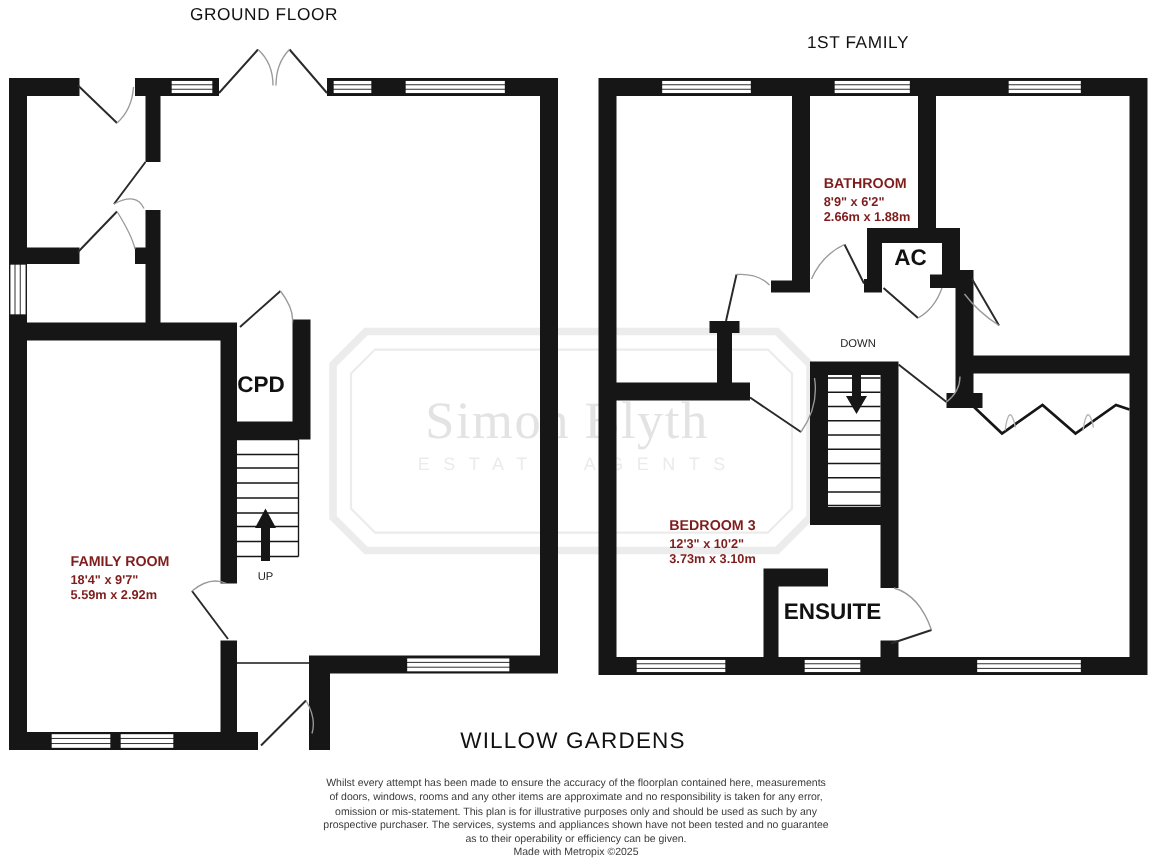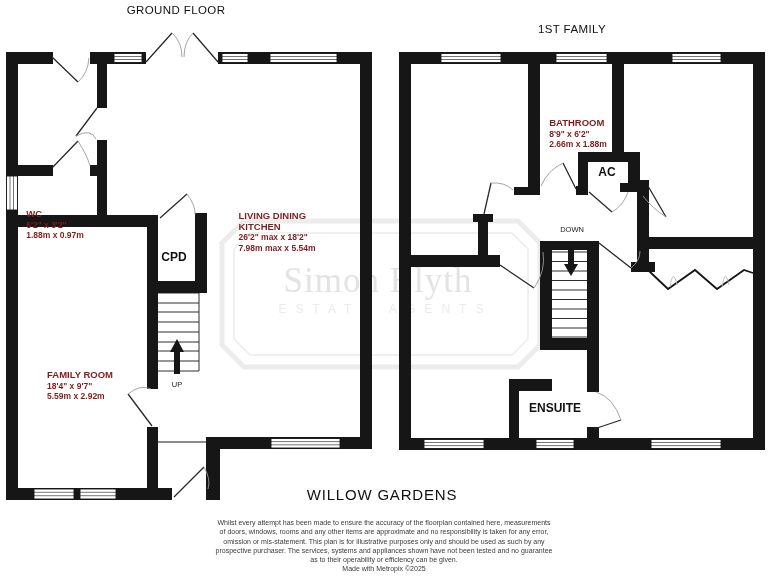--- a/index.html
+++ b/index.html
@@ -10,21 +10,21 @@
   .wm-name{position:absolute;transform:translate(-50%,-50%);font-family:"Liberation Serif",serif;
            font-size:35px;font-weight:500;color:#e3e3e3;letter-spacing:1px;white-space:nowrap;}
   .wm-sub{position:absolute;transform:translate(-50%,-50%);font-size:12px;color:#ebebeb;
           letter-spacing:9px;padding-left:9px;white-space:nowrap;}
   .lbl-layer{position:absolute;left:0;top:0;width:768px;height:468px;z-index:2;}
   .room{position:absolute;transform:translate(-50%,-50%);text-align:left;color:#7f1d1d;white-space:nowrap;margin-top:28px;}
   .rname{font-weight:bold;font-size:9.5px;line-height:10.5px;}
   .rdim{font-weight:bold;font-size:8.5px;line-height:10.5px;}
   .title{position:absolute;transform:translate(-50%,-50%);font-size:11.5px;letter-spacing:.4px;
          color:#111;white-space:nowrap;}
-  .tag{position:absolute;transform:translate(-50%,-50%);font-weight:bold;font-size:12px;color:#111;white-space:nowrap;}
+  .tag{position:absolute;transform:translate(-50%,-50%);font-weight:bold;font-size:15px;color:#111;white-space:nowrap;}
   .stair-tag{position:absolute;transform:translate(-50%,-50%);font-size:7.5px;color:#222;white-space:nowrap;}
   .addr{position:absolute;transform:translate(-50%,-50%);font-size:15px;letter-spacing:.8px;color:#111;white-space:nowrap;}
   .disc{position:absolute;left:384px;top:518px;transform:translateX(-50%);text-align:center;
         font-size:7px;line-height:9.3px;color:#3a3a3a;white-space:nowrap;}
 </style>
 </head>
 <body>
 
 <div id="canvas">
 
@@ -119,43 +119,37 @@
         <path d="M649,271L668,289L695,270L717,289L744,270L753,273" fill="none" stroke="#161616" stroke-width="1.8"></path>
         <path d="M670,287Q673,267 677,285 M722,287Q725,267 729,285" fill="none" stroke="#b5b5b5" stroke-width="0.9"></path>
       </g>
     </g>
   </svg>
 
   <div class="lbl-layer">
     <div class="title" style="left:176px;top:10px">GROUND FLOOR</div>
     <div class="title" style="left:572px;top:29px">1ST FAMILY</div>
 
-    <div class="room" style="left:55px;top:197px">
-      <div class="rname">WC</div>
-      <div class="rdim">6'2" x 3'2"</div>
-      <div class="rdim">1.88m x 0.97m</div>
-    </div>
-    <div class="room" style="left:277px;top:204px">
-      <div class="rname">LIVING DINING</div>
-      <div class="rname">KITCHEN</div>
-      <div class="rdim">26'2" max x 18'2"</div>
-      <div class="rdim">7.98m max x 5.54m</div>
-    </div>
     <div class="room" style="left:80px;top:358px">
       <div class="rname">FAMILY ROOM</div>
       <div class="rdim">18'4" x 9'7"</div>
       <div class="rdim">5.59m x 2.92m</div>
     </div>
     <div class="tag" style="left:174px;top:257px">CPD</div>
     <div class="stair-tag" style="left:177px;top:384px">UP</div>
 
     <div class="room" style="left:578px;top:106px">
       <div class="rname">BATHROOM</div>
       <div class="rdim">8'9" x 6'2"</div>
       <div class="rdim">2.66m x 1.88m</div>
+    </div>
+    <div class="room" style="left:475px;top:334px">
+      <div class="rname">BEDROOM 3</div>
+      <div class="rdim">12'3" x 10'2"</div>
+      <div class="rdim">3.73m x 3.10m</div>
     </div>
     <div class="tag" style="left:607px;top:172px">AC</div>
     <div class="stair-tag" style="left:572px;top:229px">DOWN</div>
     <div class="tag" style="left:555px;top:408px">ENSUITE</div>
 
     <div class="addr" style="left:382px;top:494px">WILLOW GARDENS</div>
 
     <div class="disc">
       <div>Whilst every attempt has been made to ensure the accuracy of the floorplan contained here, measurements</div>
       <div>of doors, windows, rooms and any other items are approximate and no responsibility is taken for any error,</div>

